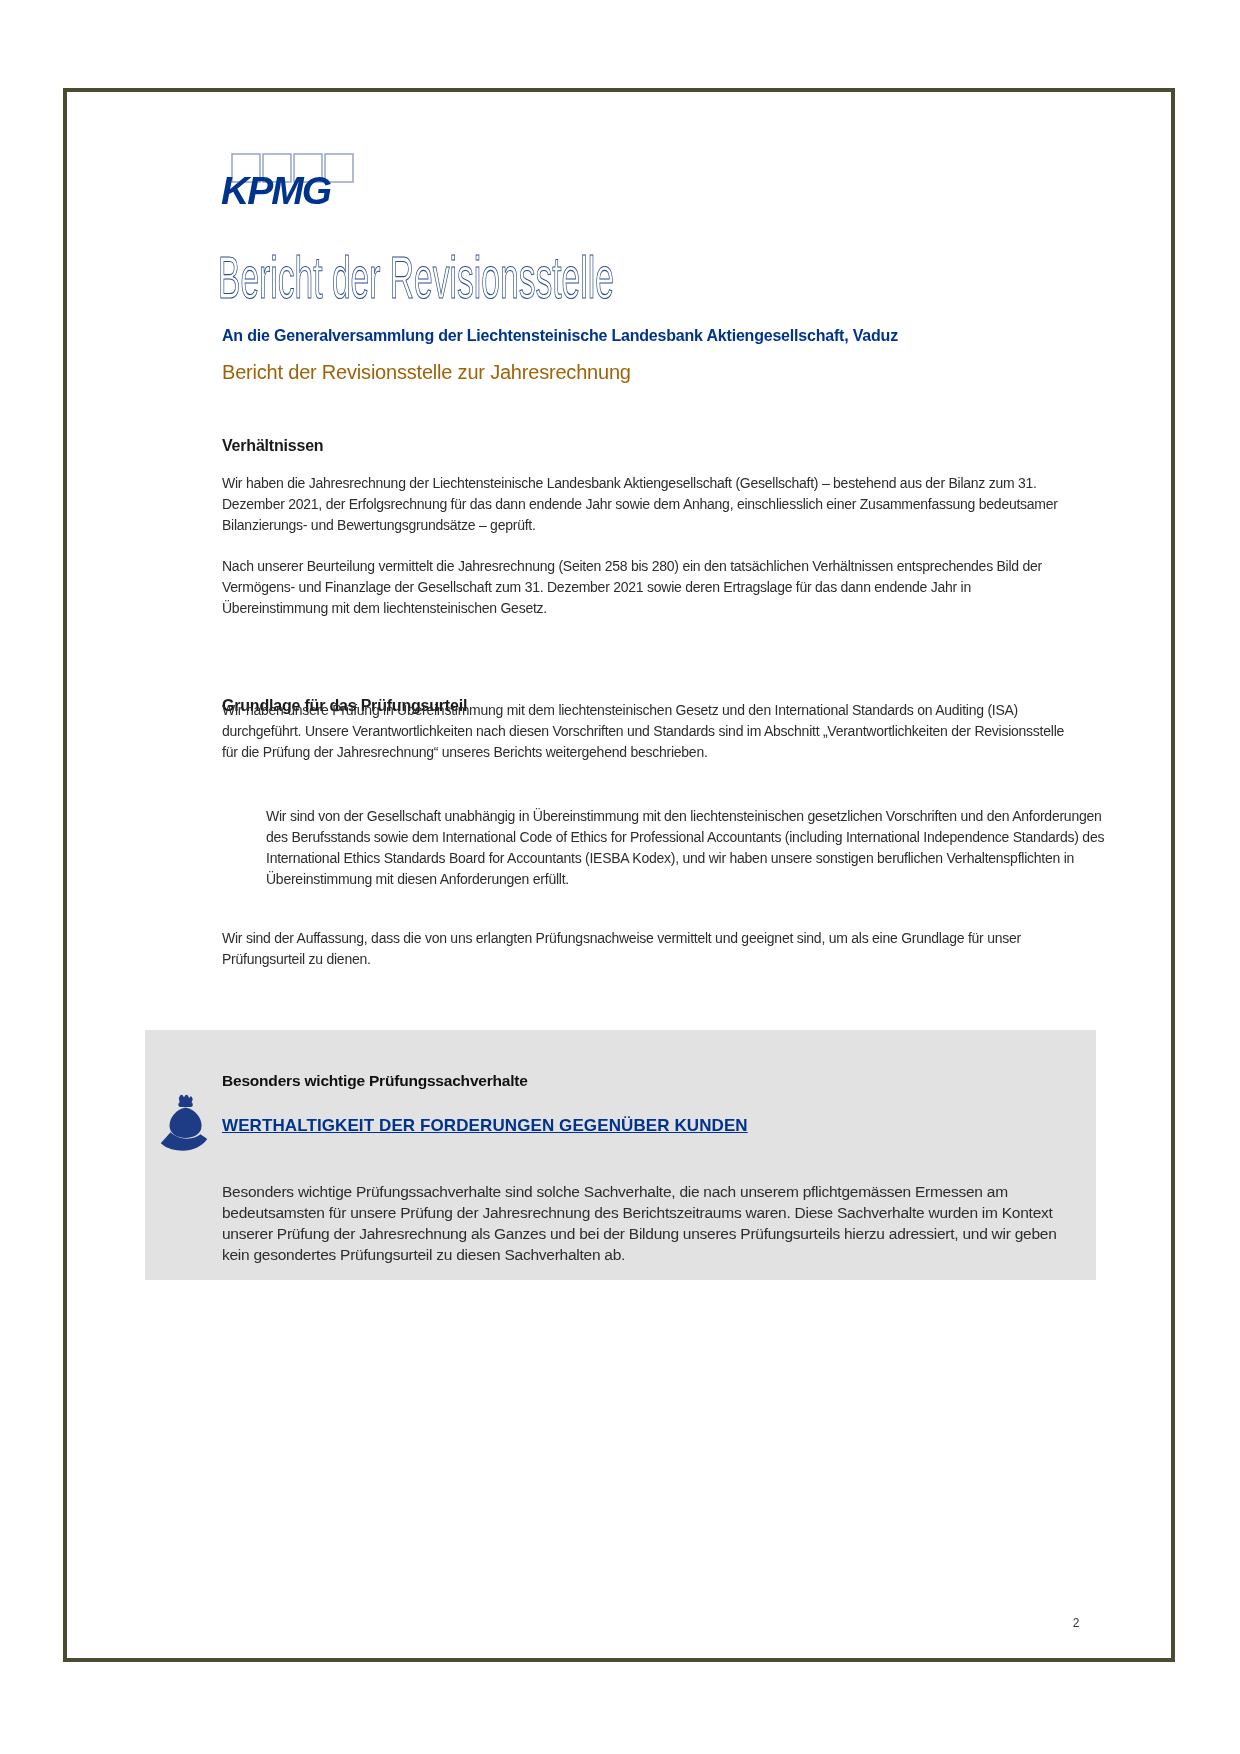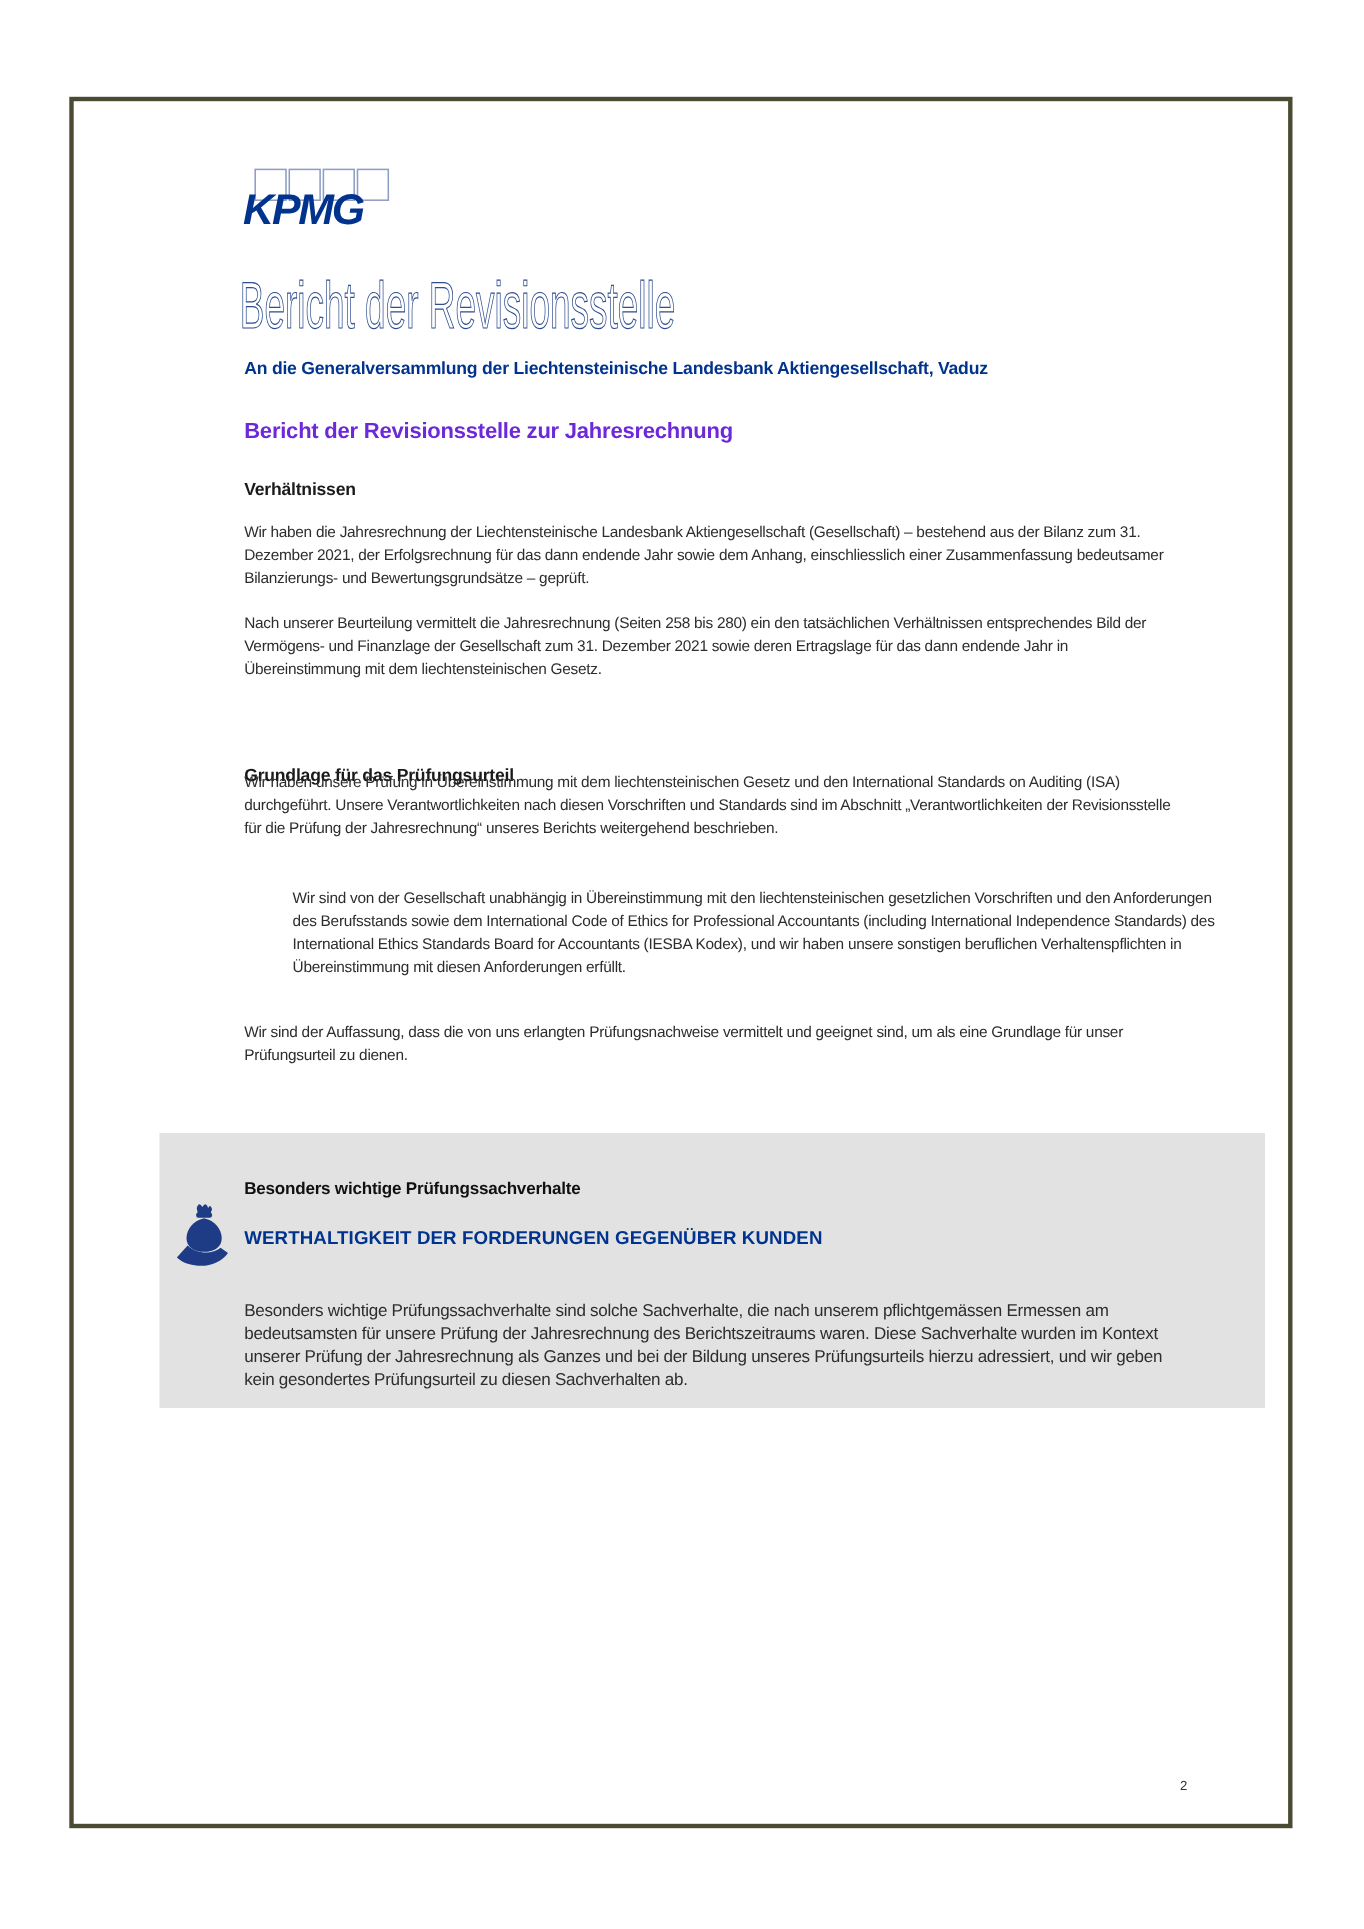--- a/index.html
+++ b/index.html
@@ -8,32 +8,32 @@
   .frame{position:absolute;left:63px;top:88px;width:1104px;height:1566px;
          border:4px solid #4b4b33;background:#ffffff;}
   .logo-svg{position:absolute;left:221px;top:152px;width:136px;height:60px;}
   .doc-title{position:absolute;left:218px;top:249px;font-size:60px;line-height:58px;
              font-weight:400;color:#2f4d8f;-webkit-text-fill-color:transparent;
              -webkit-text-stroke:1.1px #2f4d8f;letter-spacing:0px;white-space:nowrap;
              transform:scaleX(0.56);transform-origin:left top;}
   .addressee{position:absolute;left:222px;top:326px;font-size:16px;line-height:20px;
              font-weight:bold;color:#00338d;letter-spacing:-0.2px;}
   .report-heading{position:absolute;left:222px;top:360px;font-size:20px;line-height:24px;
-             font-weight:bold;color:#6d28d9;letter-spacing:-0.2px;margin-top:20px;}
+             font-weight:normal;color:#a16207;letter-spacing:-0.2px;}
   .sec-heading{position:absolute;left:222px;font-size:16px;line-height:20px;
              font-weight:bold;color:#1a1a1a;letter-spacing:-0.2px;}
   .para{position:absolute;left:222px;width:848px;font-size:14px;line-height:21px;
              color:#2d2d2d;letter-spacing:-0.25px;text-align:left;}
   .h1{top:436px;} .p1{top:473px;} .p2{top:556px;}
   .h2{top:696px;} .p3{top:700px;} .p4{top:806px;margin-left:44px;} .p5{top:928px;}
-  .kam-box{position:absolute;left:145px;top:1030px;width:1005px;height:250px;background:#e2e2e2;}
+  .kam-box{position:absolute;left:145px;top:1030px;width:923px;height:250px;background:#e2e2e2;padding-left:28px;}
   .kam-heading{position:absolute;left:77px;top:42px;font-size:15.5px;font-weight:bold;
              color:#111111;letter-spacing:-0.2px;}
   .kam-title{position:absolute;left:77px;top:86px;font-size:17px;font-weight:bold;
-             color:#00338d;letter-spacing:0.1px;}
+             color:#00338d;letter-spacing:0.1px;text-decoration:underline;}
   .kam-icon{position:absolute;left:13px;top:62px;width:52px;height:62px;}
   .kam-para{position:absolute;left:77px;top:151px;width:842px;font-size:15.5px;line-height:21px;
              color:#2d2d2d;letter-spacing:-0.25px;}
   .page-num{position:absolute;left:1066px;top:1616px;width:20px;text-align:center;
              font-size:12px;color:#333333;}
 </style>
 </head>
 <body>
 
 <div class="page">

